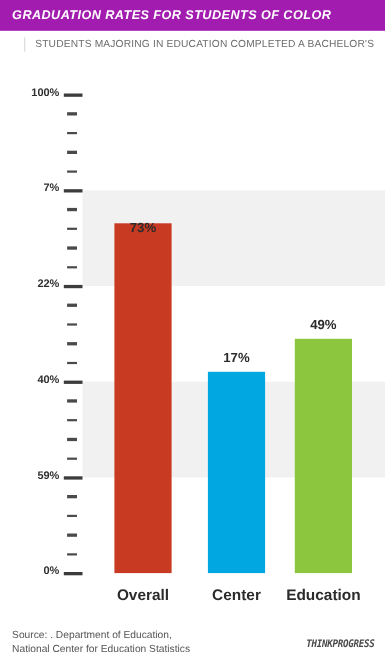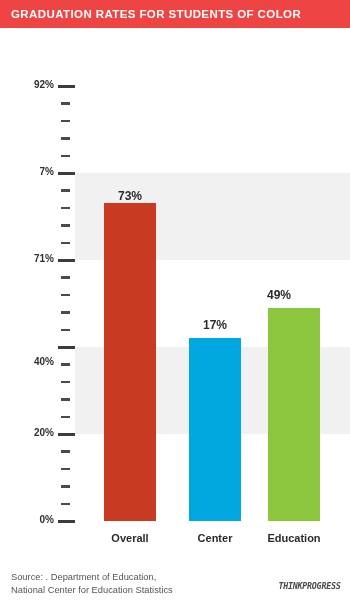--- a/index.html
+++ b/index.html
@@ -14,23 +14,24 @@
     overflow: hidden;
     position: relative;
   }
 
   
   .header-bar {
     position: absolute;
     left: 0; top: 0;
     width: 350px;
     height: 28px;
-    background: #ef4444;
+    background: #a21caf;
     display: flex;
     align-items: center;
+    font-style: italic;
   }
   .header-title {
     color: #ffffff;
     font-size: 11.5px;
     font-weight: bold;
     letter-spacing: 0.4px;
     padding-left: 11px;
     text-transform: uppercase;
     white-space: nowrap;
   }
@@ -105,21 +106,21 @@
     color: #2b2b2b;
     font-size: 12px;
     font-weight: bold;
     text-align: center;
     white-space: nowrap;
   }
   .cat-label {
     position: absolute;
     top: 532px;
     color: #2b2b2b;
-    font-size: 11px;
+    font-size: 14px;
     font-weight: bold;
     text-align: center;
     white-space: nowrap;
   }
 
   
   .footer {
     position: absolute;
     left: 0;
     top: 566px;
@@ -153,20 +154,21 @@
 </head>
 <body>
 
 <div class="header-bar">
   <div class="header-title">GRADUATION RATES FOR STUDENTS OF COLOR</div>
 </div>
 
 <div class="subtitle-wrap">
   <div class="subtitle-rule"></div>
   <div class="subtitle-text">
+    <div>STUDENTS MAJORING IN EDUCATION COMPLETED A BACHELOR'S</div>
   </div>
 </div>
 
 <div class="chart">
   <div class="plot-bands">
     <div class="band band-upper"></div>
     <div class="band band-lower"></div>
   </div>
   <div id="axis-layer">
       <div class="ytick minor" style="top: 502.6px;"></div>
@@ -185,39 +187,39 @@
       <div class="ytick minor" style="top: 224.2px;"></div>
       <div class="ytick minor" style="top: 206.8px;"></div>
       <div class="ytick minor" style="top: 189.4px;"></div>
       <div class="ytick minor" style="top: 154.6px;"></div>
       <div class="ytick minor" style="top: 137.2px;"></div>
       <div class="ytick minor" style="top: 119.8px;"></div>
       <div class="ytick minor" style="top: 102.4px;"></div>
       <div class="ytick major" style="top: 520px;"></div>
       <div class="ylabel" style="top: 514px;">0%</div>
       <div class="ytick major" style="top: 433px;"></div>
-      <div class="ylabel" style="top: 427px;">20%</div>
+      <div class="ylabel" style="top: 427px;">59%</div>
       <div class="ytick major" style="top: 346px;"></div>
-      <div class="ylabel" style="top: 356px; text-align: right;">40%</div>
+      <div class="ylabel" style="top: 340px; text-align: right;">40%</div>
       <div class="ytick major" style="top: 259px;"></div>
-      <div class="ylabel" style="top: 253px;">71%</div>
+      <div class="ylabel" style="top: 253px;">22%</div>
       <div class="ytick major" style="top: 172px;"></div>
       <div class="ylabel" style="top: 166px;">7%</div>
       <div class="ytick major" style="top: 85px;"></div>
-      <div class="ylabel" style="top: 79px;">92%</div>
+      <div class="ylabel" style="top: 79px;">100%</div>
     </div>
   <div id="bars-layer">
       <div class="bar" style="left: 104px; width: 52px; height: 317.55px; background: rgb(201, 58, 35);"></div>
-      <div class="bar-label" style="left: 104px; width: 52px; top: 189px;">73%</div>
+      <div class="bar-label" style="left: 104px; width: 52px; top: 200px;">73%</div>
       <div class="cat-label" style="left: 90px; width: 80px;">Overall</div>
       <div class="bar" style="left: 189px; width: 52px; height: 182.7px; background: rgb(0, 167, 225);"></div>
       <div class="bar-label" style="left: 189px; width: 52px; top: 318.3px;">17%</div>
       <div class="cat-label" style="left: 175px; width: 80px;">Center</div>
       <div class="bar" style="left: 268px; width: 52px; height: 213.15px; background: rgb(140, 198, 62);"></div>
-      <div class="bar-label" style="left: 253px; width: 52px; top: 287.85px;">49%</div>
+      <div class="bar-label" style="left: 268px; width: 52px; top: 287.85px;">49%</div>
       <div class="cat-label" style="left: 254px; width: 80px;">Education</div>
     </div>
 </div>
 
 <div class="footer">
   <div class="source">Source:  . Department of Education,
 National Center for Education Statistics</div>
   <div class="logo">THINKPROGRESS</div>
 </div>
 

